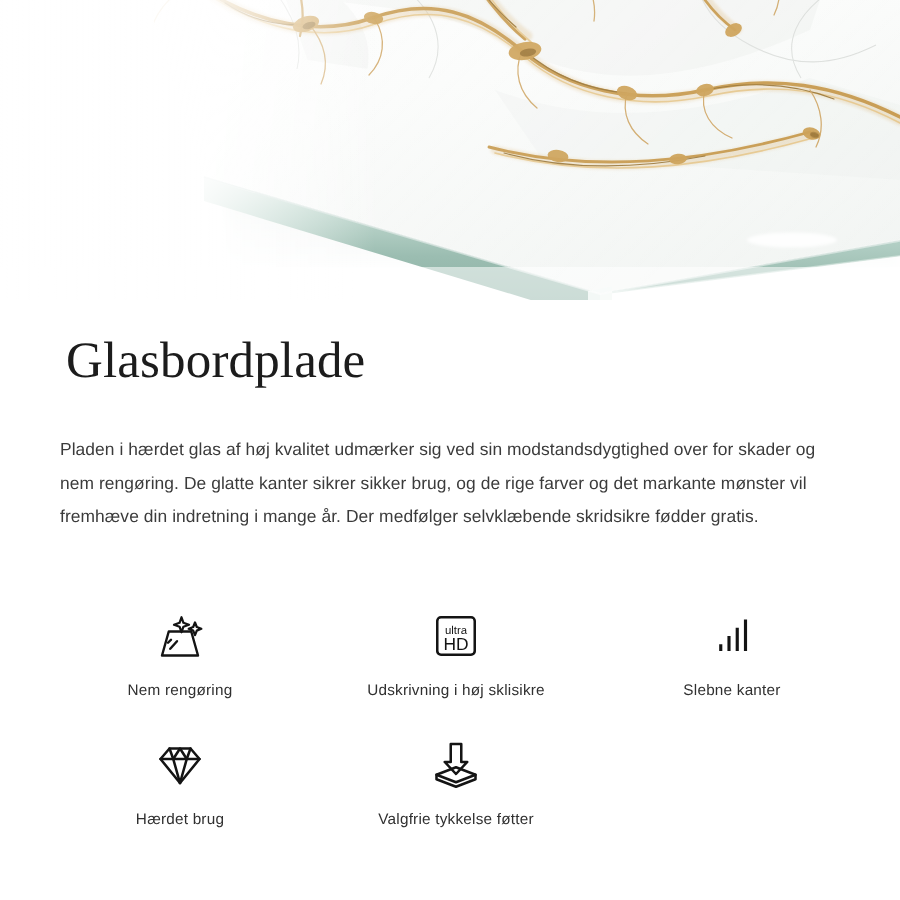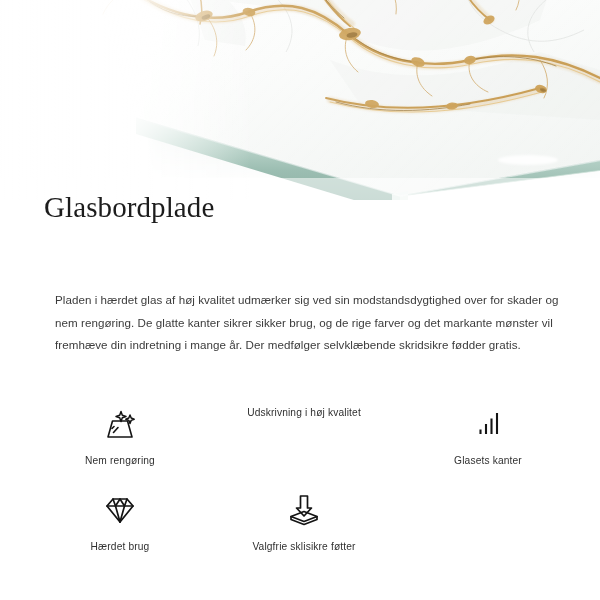--- a/index.html
+++ b/index.html
@@ -21,35 +21,35 @@
     left:0; top:0;
     width:600px; height:200px;
     overflow:hidden;
     background:#ffffff;
   }
   .hero-svg { display:block; width:600px; height:200px; }
 
   
   .heading {
     position:absolute;
-    left:44px; top:187px;
+    left:44px; top:217px;
     width:520px;
     font-family:"Liberation Serif", serif;
-    font-size:29px;
+    font-size:34px;
     font-weight:400;
     line-height:1.42;
     color:#1c1c1c;
     letter-spacing:0.1px;
   }
   .heading .l2 { display:block; }
 
   
   .body-copy {
     position:absolute;
-    left:55px; top:289px;
+    left:40px; top:289px;
     width:512px;
     font-size:11.6px;
     line-height:22.5px;
     color:#3b3b3b;
     letter-spacing:0.05px;
     text-align:left;
   }
 
   
   .features {
@@ -263,34 +263,41 @@
           <path d="M 14.5,29.5 L 19,24.5"></path>
           <path d="M 13,25.5 L 15,23.5"></path>
           <path d="M 22,8.5 L 23.3,12.2 L 27,13.5 L 23.3,14.8 L 22,18.5 L 20.7,14.8 L 17,13.5 L 20.7,12.2 Z" stroke-width="1.5"></path>
           <path d="M 31,12 L 32.2,15 L 35.2,16.2 L 32.2,17.4 L 31,20.4 L 29.8,17.4 L 26.8,16.2 L 29.8,15 Z" stroke-width="1.5"></path>
         </svg>
       </span>
       <span class="feature-label">Nem rengøring</span>
     </div>
 
     <div class="feature">
-      <span class="feature-label">Udskrivning i høj kvalitet</span>
+      <span class="feature-icon">
+        <svg width="42" height="42" viewBox="0 0 42 42" fill="none">
+          <rect x="8.5" y="8.5" width="25" height="25" rx="2.5" ry="2.5" stroke="#141414" stroke-width="1.7"></rect>
+          <text x="21" y="19.6" text-anchor="middle" fill="#141414" font-family="Liberation Sans, sans-serif" font-size="7.6">ultra</text>
+          <text x="21" y="30.2" text-anchor="middle" fill="#141414" font-family="Liberation Sans, sans-serif" font-size="11.6">HD</text>
+        </svg>
+      </span>
+      <span class="feature-label">Udskrivning i høj sklisikre</span>
     </div>
 
     <div class="feature">
       <span class="feature-icon">
         <svg width="42" height="42" viewBox="0 0 42 42" fill="none" stroke="#141414" stroke-width="2.1" stroke-linecap="butt">
           <path d="M 30,10 L 30,31"></path>
           <path d="M 24.5,15.5 L 24.5,31"></path>
           <path d="M 19,21 L 19,31"></path>
           <path d="M 13.5,26.5 L 13.5,31"></path>
           <path d="M 30,10 L 11.5,31" stroke-width="0"></path>
         </svg>
       </span>
-      <span class="feature-label">Glasets kanter</span>
+      <span class="feature-label">Slebne kanter</span>
     </div>
 
     <div class="feature">
       <span class="feature-icon">
         <svg width="42" height="42" viewBox="0 0 42 42" fill="none" stroke="#141414" stroke-width="1.7" stroke-linejoin="round" stroke-linecap="round">
           <path d="M 8,17 L 14,10 L 28,10 L 34,17 L 21,33 Z"></path>
           <path d="M 8,17 L 34,17"></path>
           <path d="M 14,10 L 16.5,17 L 21,33"></path>
           <path d="M 28,10 L 25.5,17 L 21,33"></path>
           <path d="M 16.5,17 L 21,10 L 25.5,17"></path>
@@ -300,18 +307,18 @@
     </div>
 
     <div class="feature">
       <span class="feature-icon">
         <svg width="42" height="42" viewBox="0 0 42 42" fill="none" stroke="#141414" stroke-width="1.7" stroke-linejoin="round" stroke-linecap="round">
           <path d="M 17.5,7 L 24.5,7 L 24.5,19 L 28.5,19 L 21,27 L 13.5,19 L 17.5,19 Z"></path>
           <path d="M 21,22.5 L 34,27.5 L 21,32.5 L 8,27.5 Z"></path>
           <path d="M 8,27.5 L 8,30.5 L 21,35.5 L 34,30.5 L 34,27.5"></path>
         </svg>
       </span>
-      <span class="feature-label">Valgfrie sklisikre føtter</span>
+      <span class="feature-label">Valgfrie tykkelse føtter</span>
     </div>
 
 
   </div>
 </div>
 
 </body></html>

